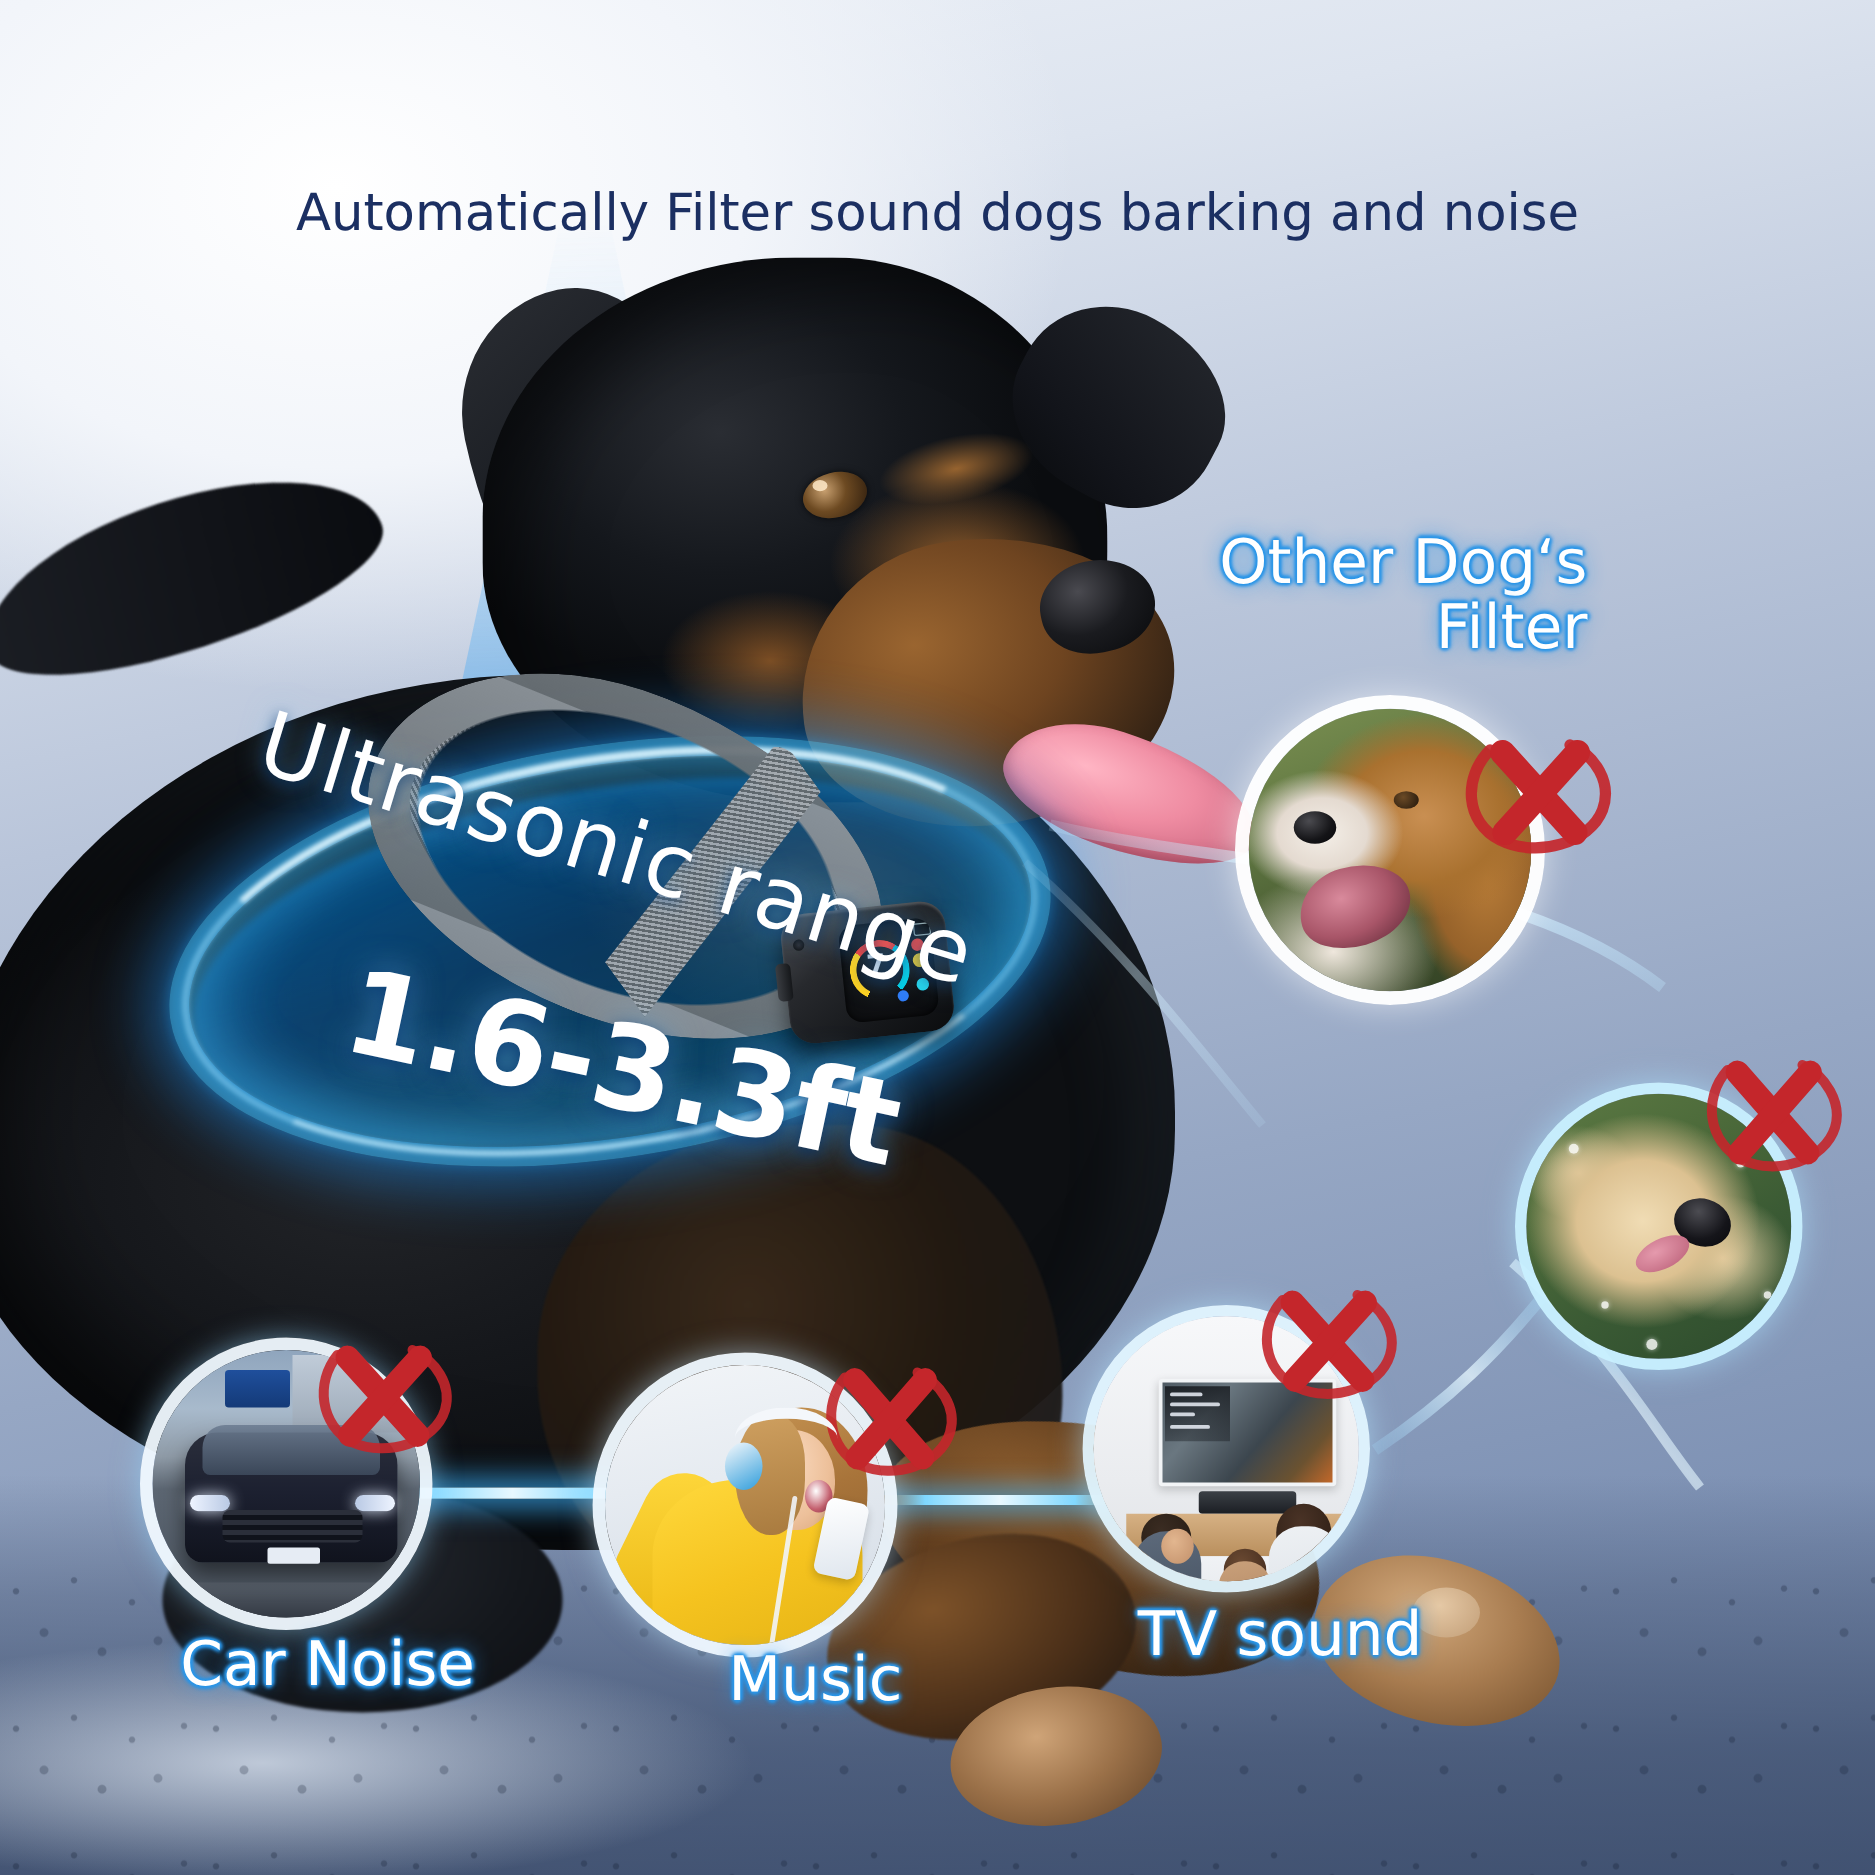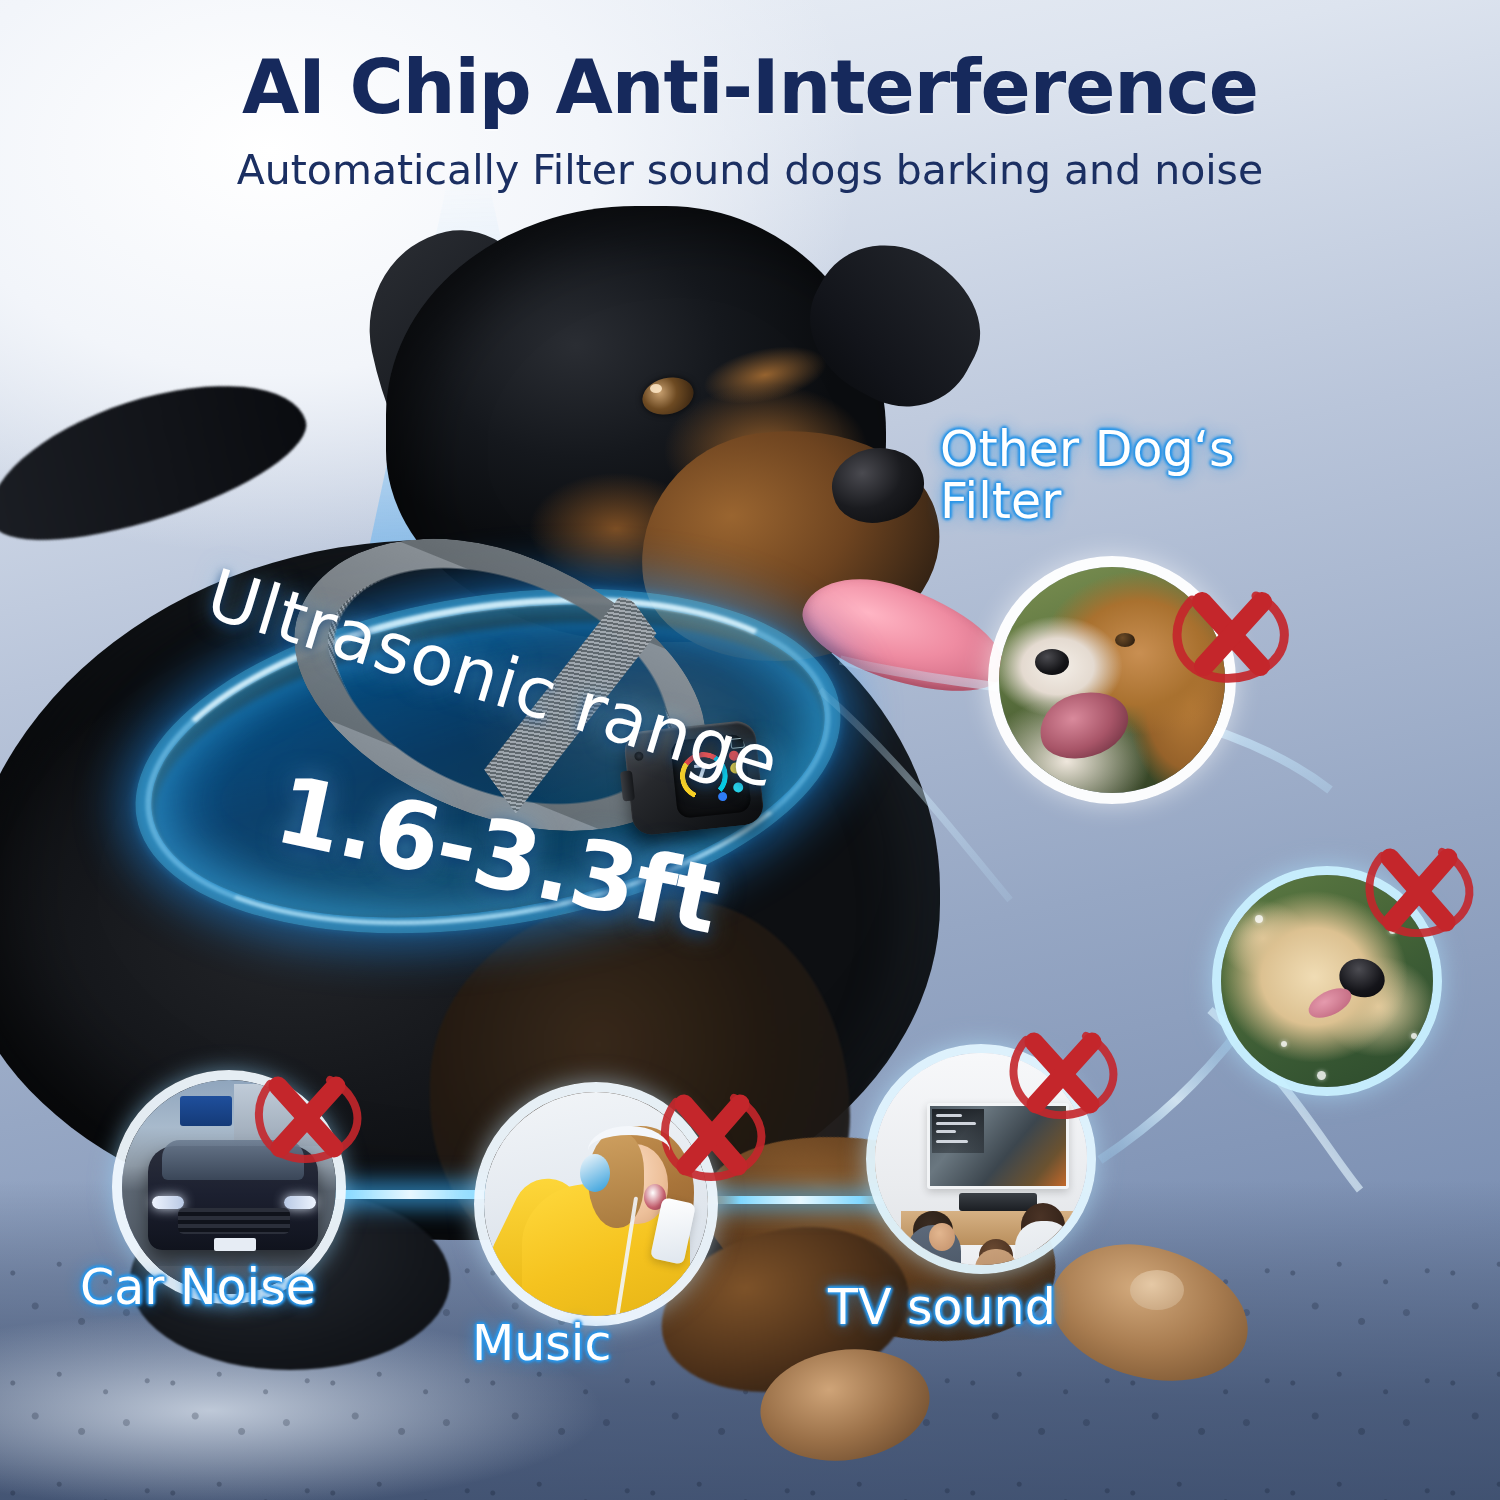--- a/index.html
+++ b/index.html
@@ -327,38 +327,37 @@
   .tv-p3{position:absolute;left:100px;top:196px;width:42px;height:62px;border-radius:20px 20px 0 0;
     background:linear-gradient(170deg,#c9a07a 0%,#a87f5c 100%);}
   .tv-p3h{position:absolute;left:104px;top:186px;width:34px;height:34px;border-radius:50%;
     background:radial-gradient(ellipse at 40% 34%, #6b4a32 0%, #40291c 100%);}
 
   
   .xmark{position:absolute;}
   .xmark svg{display:block;}
 
   
-  .nlabel{position:absolute;text-align:left;
+  .nlabel{position:absolute;text-align:right;
     font-family:"DejaVu Sans",sans-serif;font-size:49px;line-height:1.06;
     color:#ffffff;
     text-shadow:
       0 0 2px #2b96e8, 0 0 4px #2b96e8, 2px 0 3px #2b96e8, -2px 0 3px #2b96e8,
       0 2px 3px #2b96e8, 0 -2px 3px #2b96e8, 0 0 16px rgba(43,150,232,.95);}
 </style>
 </head>
 <body>
 
 <div id="stage">
 
   <div class="bg-base"></div>
   <div class="light-cone"></div>
   <div class="bg-ground"></div>
   <div class="bg-ground-tex"></div>
 
-  <div class="headline">AI Chip Anti-Interference</div>
   <div class="subhead">Automatically Filter sound dogs barking and noise</div>
 
   <div>
     <div class="dog dog-tail"></div>
     <div class="dog dog-body"></div>
     <div class="dog dog-rear"></div>
     <div class="dog dog-chest"></div>
     <div class="dog dog-ear-l"></div>
     <div class="dog dog-head"></div>
     <div class="dog dog-ear-r"></div>
@@ -537,17 +536,17 @@
       <div class="car-plate"></div>
     </div>
   </div>
   <div class="xmark" style="left:246px;top:1066px;">
     <svg width="126" height="106" viewBox="0 0 126 106">
       <path d="M 24,18 C 6,40 10,74 36,88 C 64,100 102,88 110,62 C 116,42 102,22 84,14" fill="none" stroke="#c4262b" stroke-width="8" stroke-linecap="round" opacity="0.9"></path>
       <path d="M 32,20 L 88,82" fill="none" stroke="#c4262b" stroke-width="19" stroke-linecap="round"></path>
       <path d="M 90,20 L 34,82" fill="none" stroke="#c4262b" stroke-width="19" stroke-linecap="round"></path>
     </svg>
   </div>
-  <div class="nlabel" style="left:80px;top:1262px;width:300px;">
+  <div class="nlabel" style="left:80px;top:1306px;width:300px;">
     <div>Car Noise</div>
   </div>
 
 </div>
 
 </body></html>

